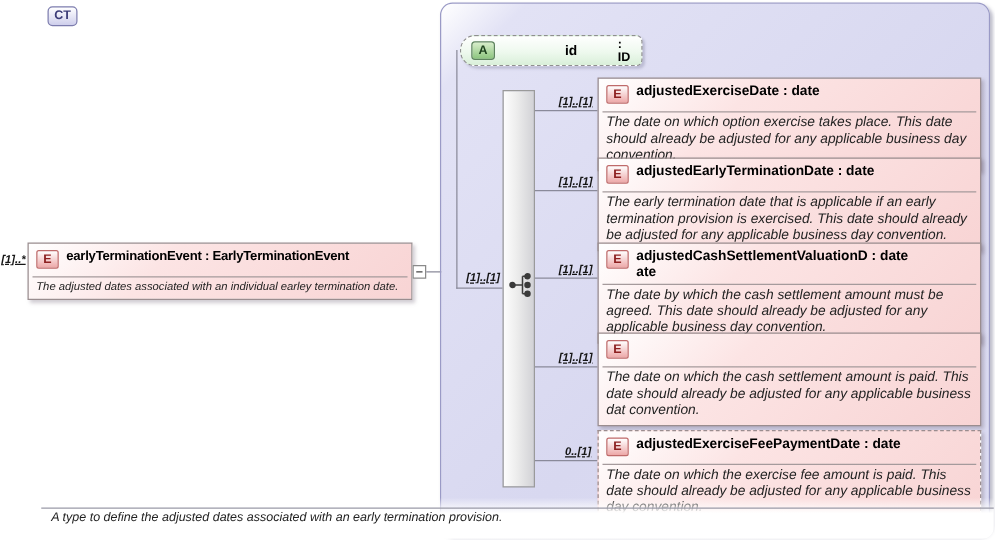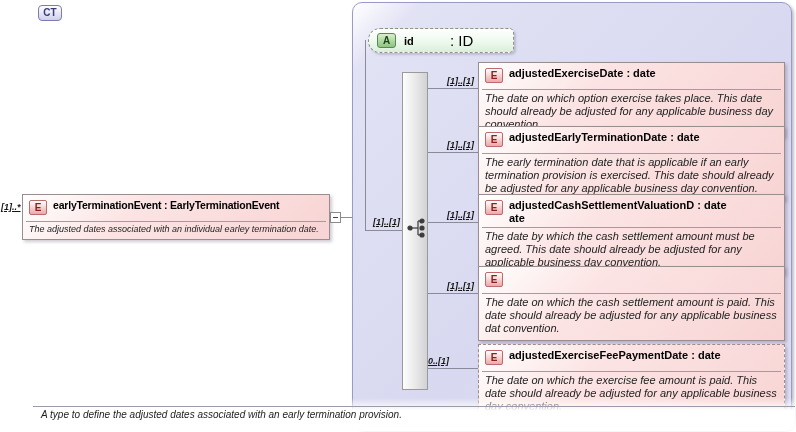--- a/index.html
+++ b/index.html
@@ -23,22 +23,22 @@
 
   
   .attr-box{position:absolute;left:368px;top:28px;width:146px;height:25px;
     border:1px dashed #8f8f8f;border-radius:12px 5px 5px 12px;
     background:linear-gradient(180deg,#ffffff 0%,#eef9ee 55%,#d9efd9 100%);
     box-shadow:2px 2px 2px rgba(110,110,140,.3);
     display:flex;align-items:center;padding:0 4px 0 8px;box-sizing:border-box;}
   .a-badge{width:17px;height:13px;border:1px solid #5d835d;border-radius:3px;
     background:linear-gradient(#d8eecb,#8cc57e);color:#1e421e;font-weight:bold;font-size:10px;
     line-height:13px;text-align:center;margin-right:8px;flex:0 0 auto;}
-  .attr-name{font-weight:bold;font-size:11px;width:46px;color:#000;}
-  .attr-type{font-weight:normal;font-size:15px;color:#000;}
+  .attr-name{font-weight:bold;font-size:11px;width:46px;color:#000;margin-left:48px;}
+  .attr-type{font-weight:bold;font-size:10px;color:#000;}
 
   
   .h-line,.v-line{position:absolute;background:#8a8a9a;}
   .card-label{position:absolute;font-size:9px;font-style:italic;font-weight:bold;color:#151515;white-space:nowrap;text-decoration:underline;}
 
   .seq-bar{position:absolute;left:402px;top:72px;width:26px;height:318px;
     border:1px solid #9a9a9a;box-sizing:border-box;
     background:linear-gradient(90deg,#fdfdfd 0%,#ececec 45%,#d2d2d6 100%);}
   .seq-icon{position:absolute;left:406px;top:217px;}
 
@@ -115,21 +115,21 @@
 
   <div class="h-line" style="left:428px;top:88px;width:50px;height:1px"></div>
   <div class="h-line" style="left:428px;top:152px;width:50px;height:1px"></div>
   <div class="h-line" style="left:428px;top:222px;width:50px;height:1px"></div>
   <div class="h-line" style="left:428px;top:293px;width:50px;height:1px"></div>
   <div class="h-line" style="left:428px;top:368px;width:50px;height:1px"></div>
   <span class="card-label" style="left:428px;top:76px;width:46px;text-align:right">[1]..[1]</span>
   <span class="card-label" style="left:428px;top:140px;width:46px;text-align:right">[1]..[1]</span>
   <span class="card-label" style="left:428px;top:210px;width:46px;text-align:right">[1]..[1]</span>
   <span class="card-label" style="left:428px;top:281px;width:46px;text-align:right">[1]..[1]</span>
-  <span class="card-label" style="left:428px;top:356px;width:22px;">0..[1]</span>
+  <span class="card-label" style="left:428px;top:356px;width:45px;text-align:right">0..[1]</span>
 
   <div class="elem-box" style="top:62px">
     <div class="elem-title-row">
       <span class="e-badge">E</span>
       <span class="elem-title">adjustedExerciseDate : date</span>
     </div>
     <div class="elem-sep"></div>
     <div class="elem-desc">The date on which option exercise takes place. This date should already be adjusted for any applicable business day convention.</div>
   </div>
 

